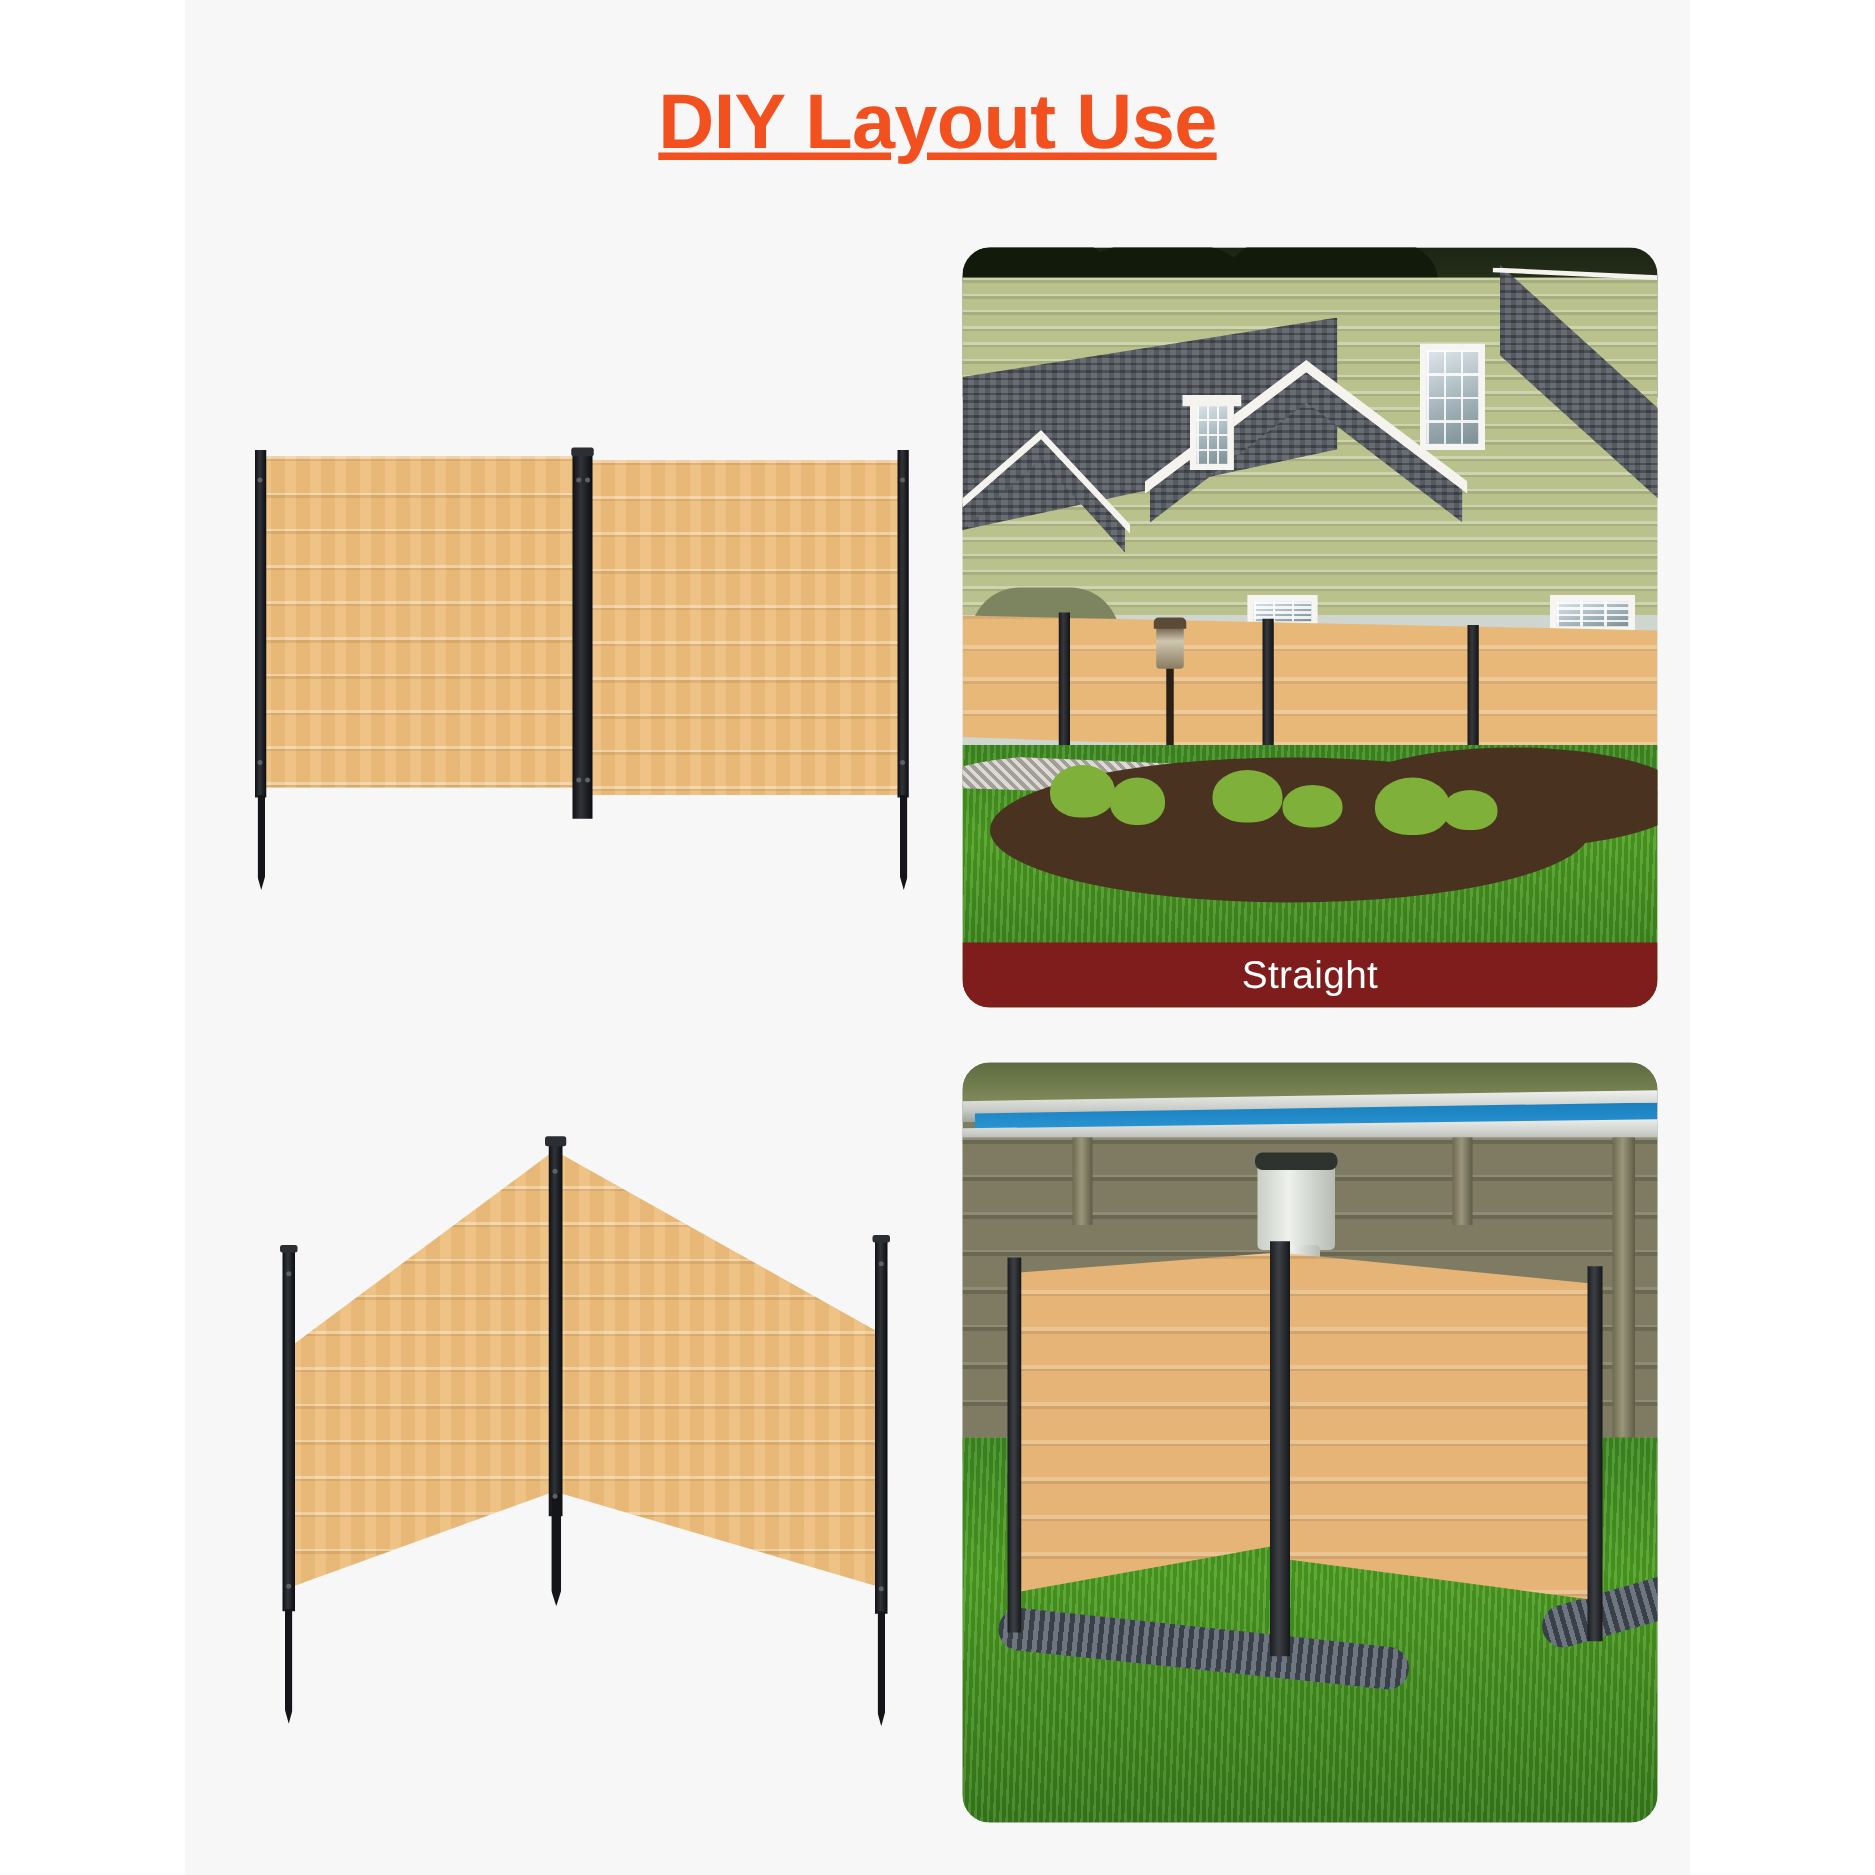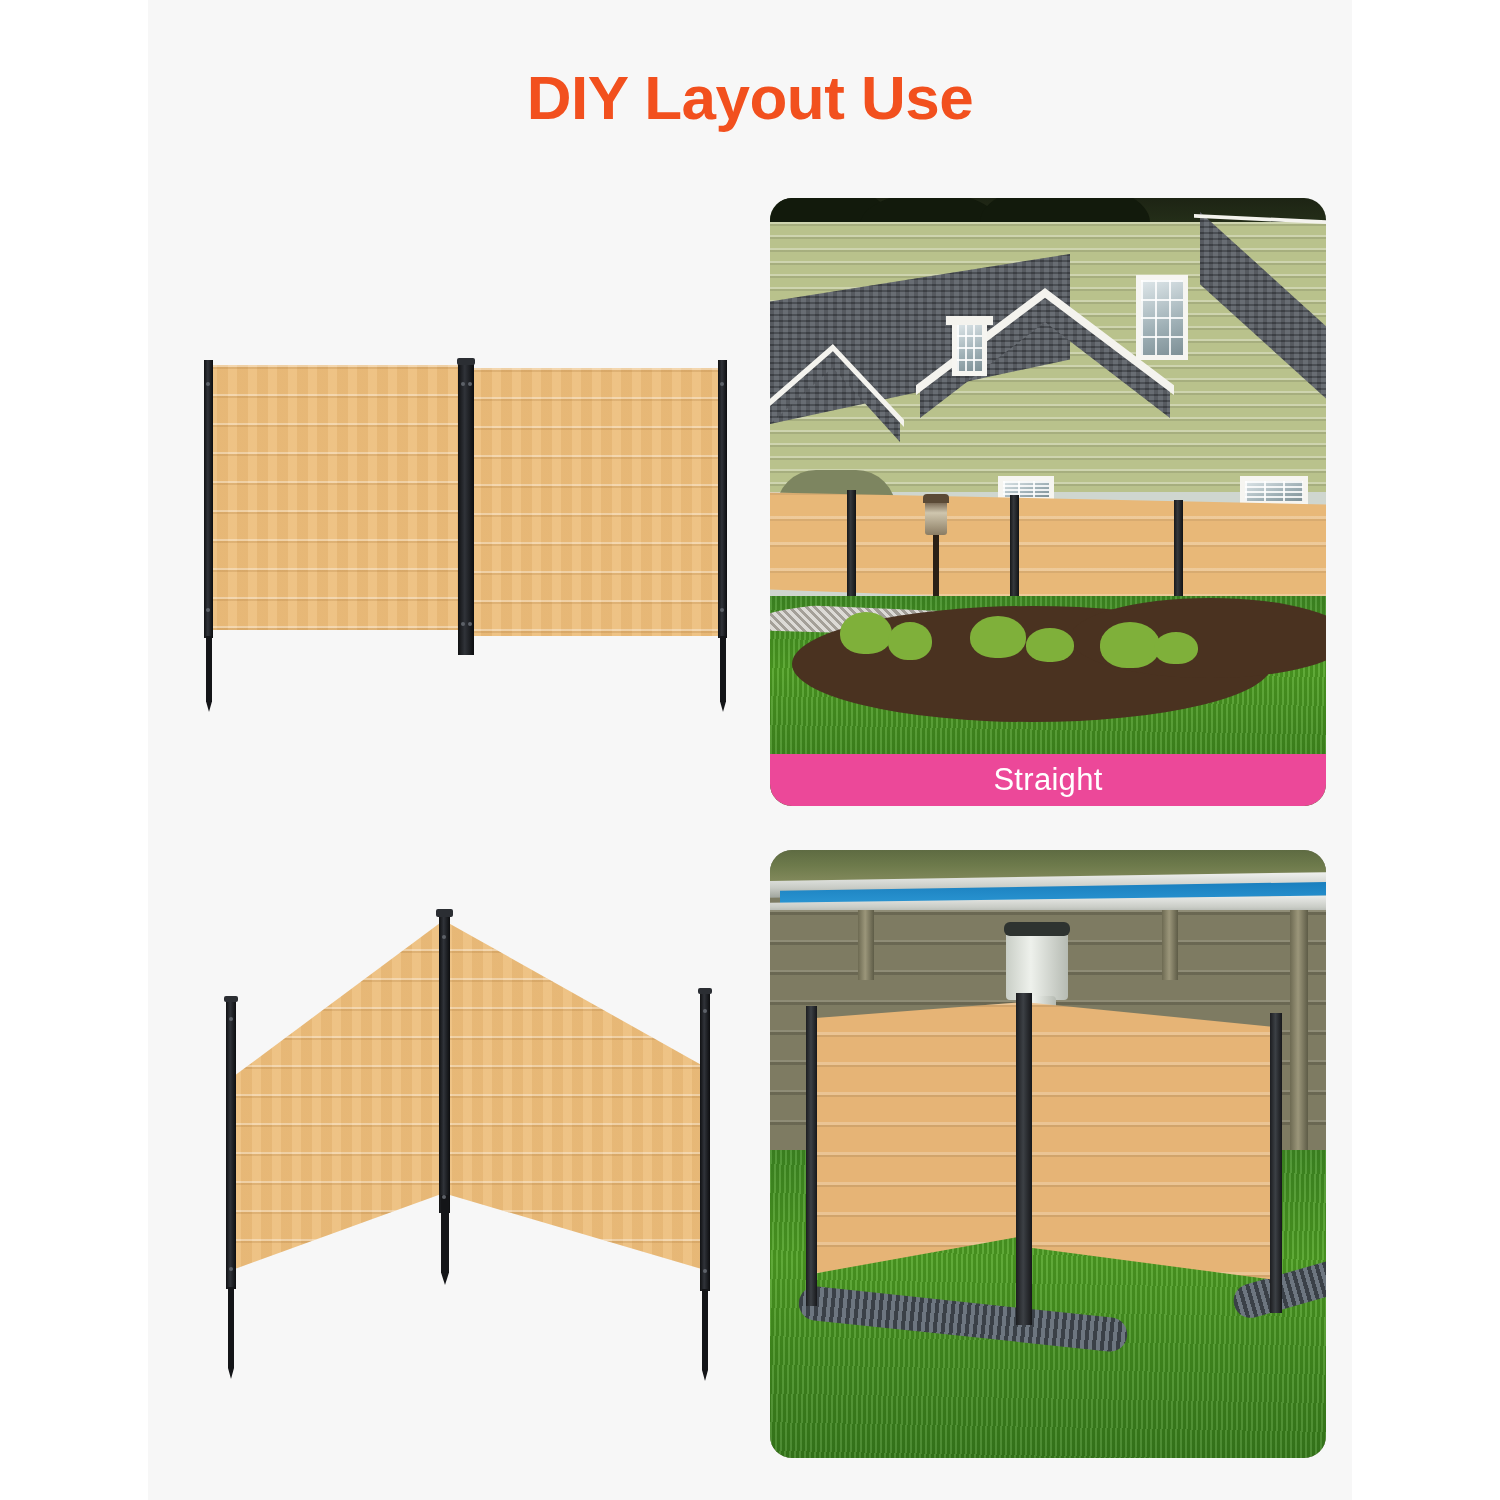--- a/index.html
+++ b/index.html
@@ -20,33 +20,34 @@
   }
 
   
   .title{
     position:absolute;left:0;top:62px;width:1500px;
     text-align:center;
     font-size:62px;font-weight:bold;
     letter-spacing:-0.5px;
     color:#f2501e;
     font-family:"Liberation Sans", sans-serif;
+    text-decoration:underline;
   }
 
   
   .photo-card{
     position:absolute;
     border-radius:22px;
     overflow:hidden;
     background:#cfd6cf;
   }
   .photo-inner{position:absolute;left:0;top:0;width:100%;height:100%;}
   .cap-bar{
     position:absolute;left:0;bottom:0;width:100%;height:52px;
-    background:#ec4899;
+    background:#7f1d1d;
     display:flex;align-items:center;justify-content:center;
     color:#ffffff;font-size:31px;letter-spacing:0.3px;
   }
 
   
   #photo-straight{left:770px;top:198px;width:556px;height:608px;}
   .sky{position:absolute;left:0;top:0;width:100%;height:120px;
        background:linear-gradient(180deg,#1d2414 0%,#2c3a1e 45%,#1a2011 100%);}
   .sky .leafblob{position:absolute;border-radius:50%;background:#121a0c;}
   .skygap{position:absolute;border-radius:50%;

